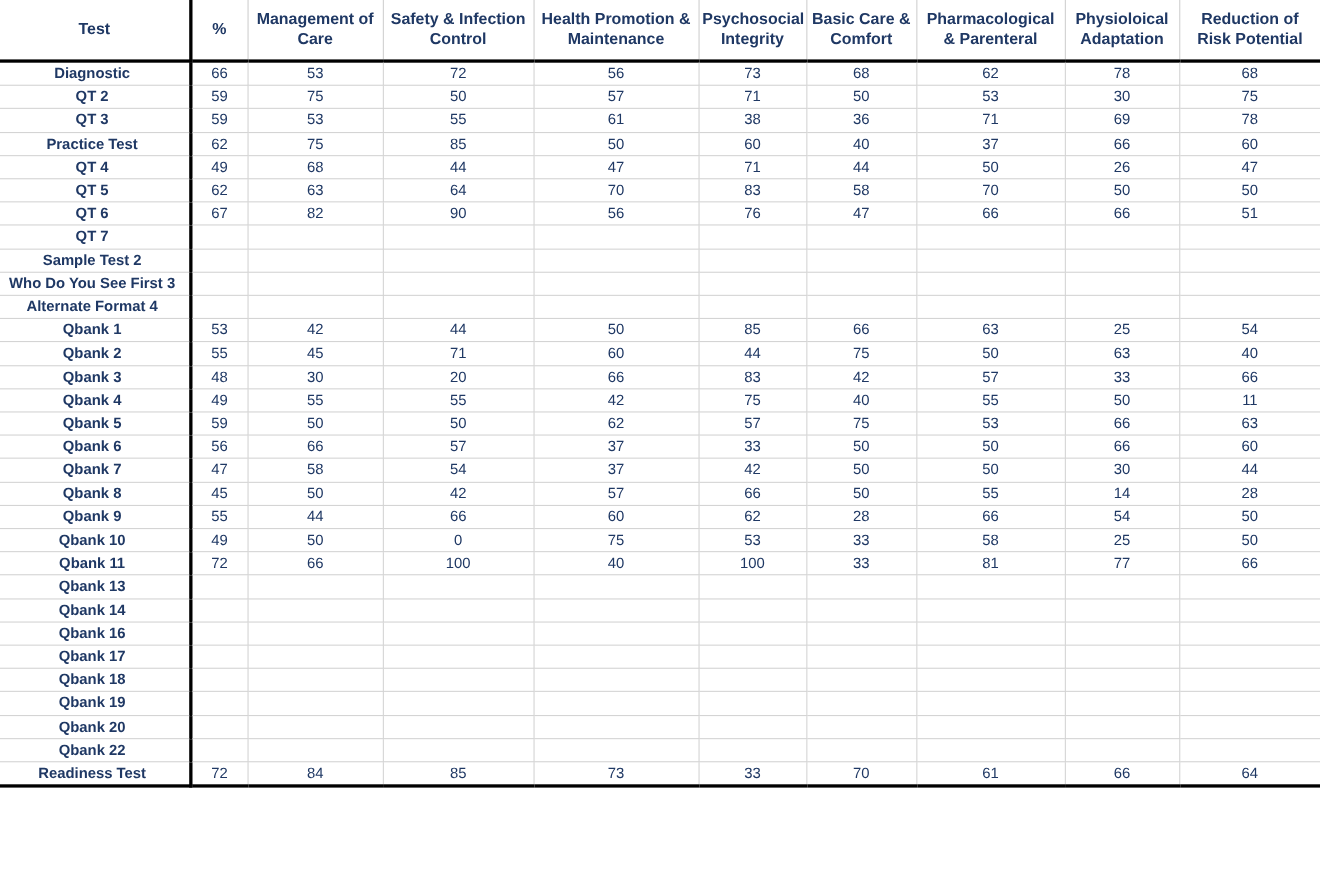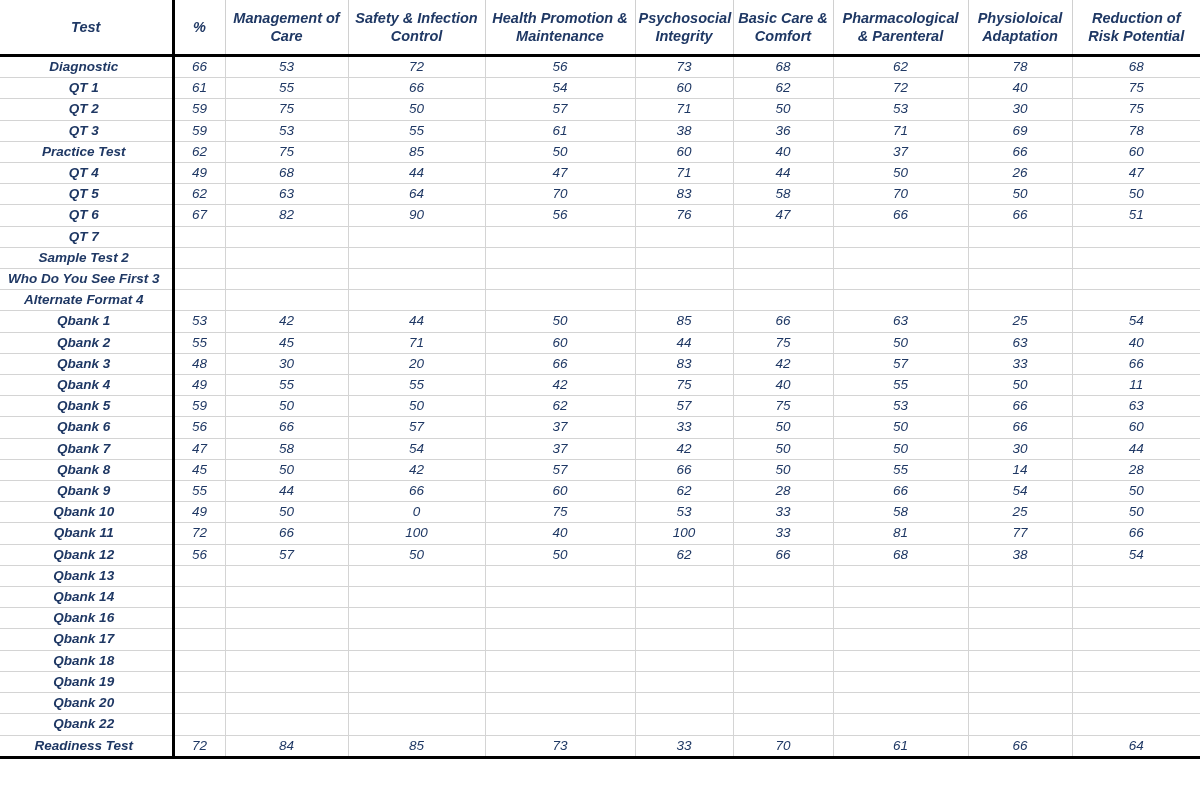--- a/index.html
+++ b/index.html
@@ -11,21 +11,20 @@
     width: 1200px;
     height: 808px;
     font-family: "Liberation Sans", sans-serif;
     -webkit-font-smoothing: antialiased;
   }
   #sheet {
     width: 1200px;
     height: 808px;
     position: relative;
     overflow: hidden;
-    font-style: italic;
   }
   table.grid {
     border-collapse: collapse;
     table-layout: fixed;
     width: 1200px;
     font-size: 13.5px;
     color: #1F3864;
   }
   table.grid th,
   table.grid td {
@@ -123,32 +122,20 @@
           <td>53</td>
           <td>72</td>
           <td>56</td>
           <td>73</td>
           <td>68</td>
           <td>62</td>
           <td>78</td>
           <td class="last-col">68</td>
         </tr>
         <tr class="datarow">
-          <td class="label-col">QT 1</td>
-          <td>61</td>
-          <td>55</td>
-          <td>66</td>
-          <td>54</td>
-          <td>60</td>
-          <td>62</td>
-          <td>72</td>
-          <td>40</td>
-          <td class="last-col">75</td>
-        </tr>
-        <tr class="datarow">
           <td class="label-col">QT 2</td>
           <td>59</td>
           <td>75</td>
           <td>50</td>
           <td>57</td>
           <td>71</td>
           <td>50</td>
           <td>53</td>
           <td>30</td>
           <td class="last-col">75</td>
@@ -385,32 +372,20 @@
           <td class="label-col">Qbank 11</td>
           <td>72</td>
           <td>66</td>
           <td>100</td>
           <td>40</td>
           <td>100</td>
           <td>33</td>
           <td>81</td>
           <td>77</td>
           <td class="last-col">66</td>
-        </tr>
-        <tr class="datarow">
-          <td class="label-col">Qbank 12</td>
-          <td>56</td>
-          <td>57</td>
-          <td>50</td>
-          <td>50</td>
-          <td>62</td>
-          <td>66</td>
-          <td>68</td>
-          <td>38</td>
-          <td class="last-col">54</td>
         </tr>
         <tr class="datarow">
           <td class="label-col">Qbank 13</td>
           <td></td>
           <td></td>
           <td></td>
           <td></td>
           <td></td>
           <td></td>
           <td></td>

